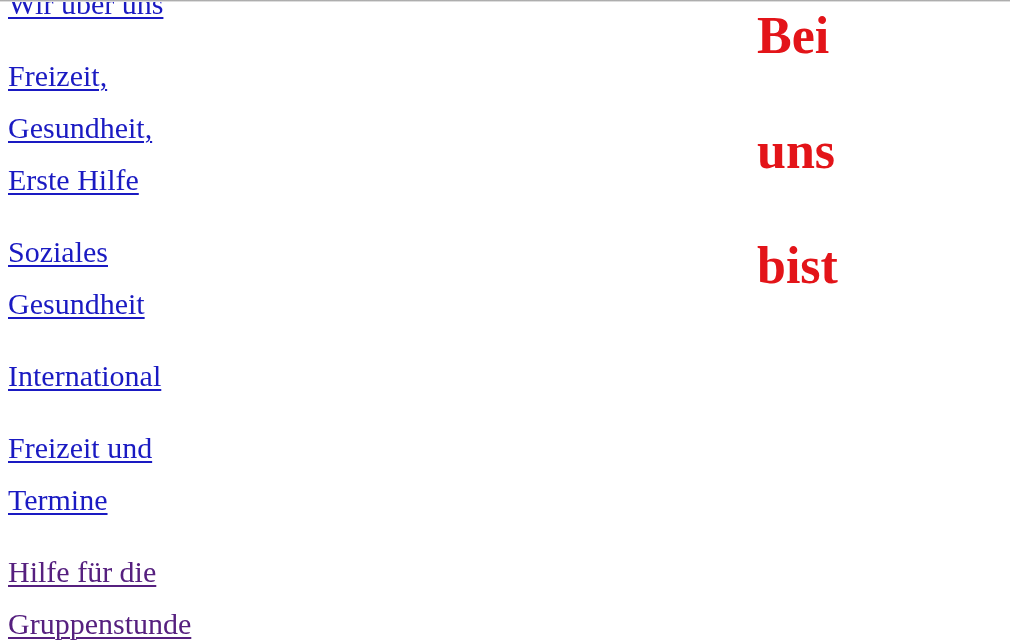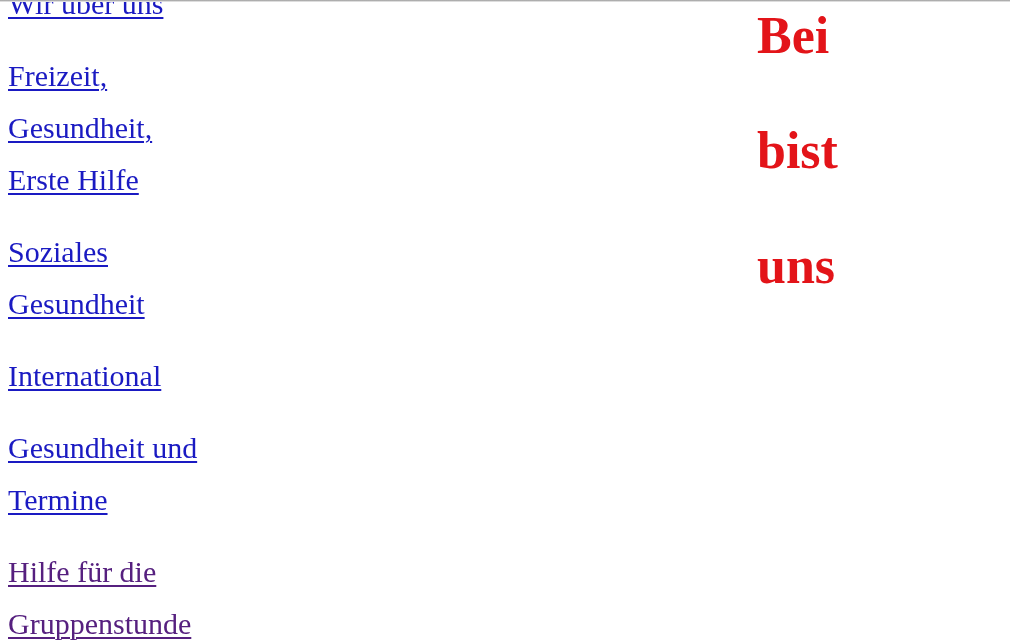--- a/index.html
+++ b/index.html
@@ -108,30 +108,30 @@
       <a class="nav-link">Soziales
 Gesundheit</a>
     </p>
 
 
     <p class="nav-block">
       <a class="nav-link">International</a>
     </p>
 
     <p class="nav-block">
-      <a class="nav-link">Gesundheit und
+      <a class="nav-link">Freizeit und
 Termine</a>
     </p>
 
     <p class="nav-block">
       <a class="nav-link visited">Hilfe für die
 Gruppenstunde</a>
     </p>
 
   </div>
 
   <div id="slogan-column">
     <span class="slogan-word">Bei</span>
+    <span class="slogan-word">uns</span>
     <span class="slogan-word">bist</span>
-    <span class="slogan-word">uns</span>
   </div>
 
 </div>
 
 </body></html>

